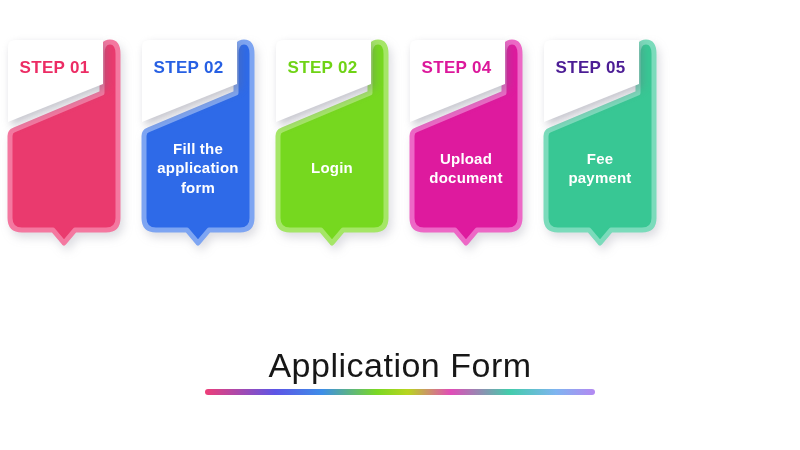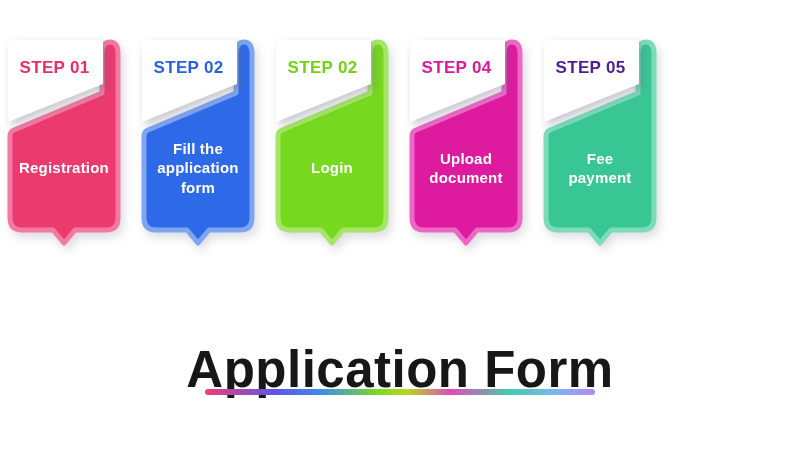--- a/index.html
+++ b/index.html
@@ -73,23 +73,23 @@
     letter-spacing: 0.2px;
   }
   #title-block {
     position: absolute;
     left: 0;
     top: 328px;
     width: 800px;
     text-align: center;
   }
   #page-title {
-    margin: 12px;
-    font-size: 51px;
-    font-weight: bold;
+    margin: 18px;
+    font-size: 34px;
+    font-weight: normal;
     color: #171717;
     letter-spacing: 0.5px;
   }
   #title-underline {
     position: absolute;
     left: 205px;
     top: 389px;
     width: 390px;
     height: 6px;
     border-radius: 3px;
@@ -103,21 +103,20 @@
   <div id="steps-row">
 
   <div class="card" style="left: 6px;">
         <svg viewBox="0 0 118 215" width="118" height="215" class="body-shape">
           <path d="M8,92 L96,55 L96,16 Q96,4 104,4 Q112,4 112,16 L112,180 Q112,192 100,192 L69,192 L58,205 L47,192 L16,192 Q4,192 4,180 L4,98 Q4,93.5 8,92 Z" fill="#EA3A6E" stroke="#F478A0" stroke-width="5" stroke-linejoin="round"></path>
         </svg>
         <svg viewBox="0 0 118 215" width="118" height="215" class="flag-shape">
           <path d="M2,9 Q2,2 9,2 L97,2 L97,46 L2,84 Z" fill="#ffffff"></path>
         </svg>
         <div class="step-label" style="color: rgb(236, 44, 100);">STEP 01</div>
-        <div class="step-desc">Registration</div>
       </div>
       <div class="card" style="left: 140px;">
         <svg viewBox="0 0 118 215" width="118" height="215" class="body-shape">
           <path d="M8,92 L96,55 L96,16 Q96,4 104,4 Q112,4 112,16 L112,180 Q112,192 100,192 L69,192 L58,205 L47,192 L16,192 Q4,192 4,180 L4,98 Q4,93.5 8,92 Z" fill="#2E6AE8" stroke="#7EA5F2" stroke-width="5" stroke-linejoin="round"></path>
         </svg>
         <svg viewBox="0 0 118 215" width="118" height="215" class="flag-shape">
           <path d="M2,9 Q2,2 9,2 L97,2 L97,46 L2,84 Z" fill="#ffffff"></path>
         </svg>
         <div class="step-label" style="color: rgb(39, 96, 227);">STEP 02</div>
         <div class="step-desc">Fill the

